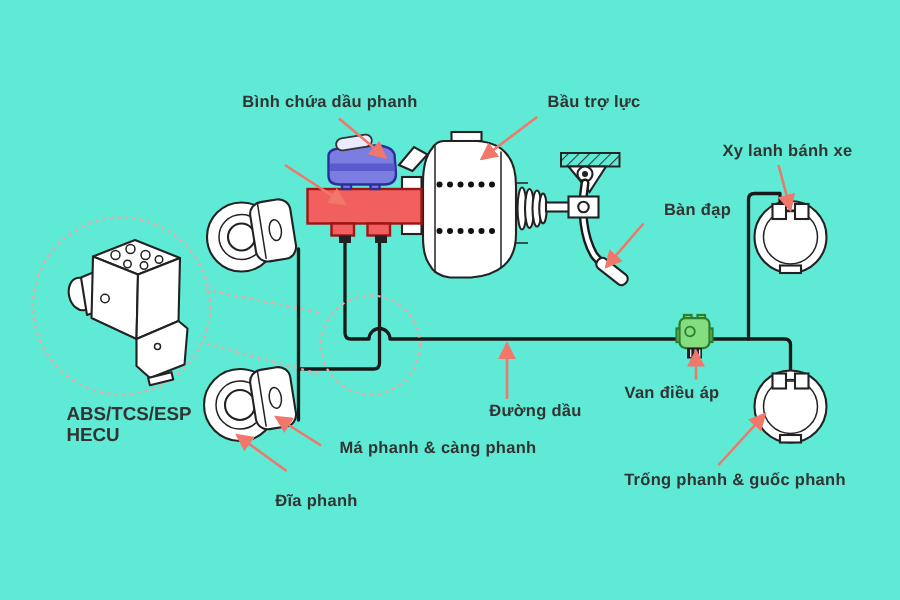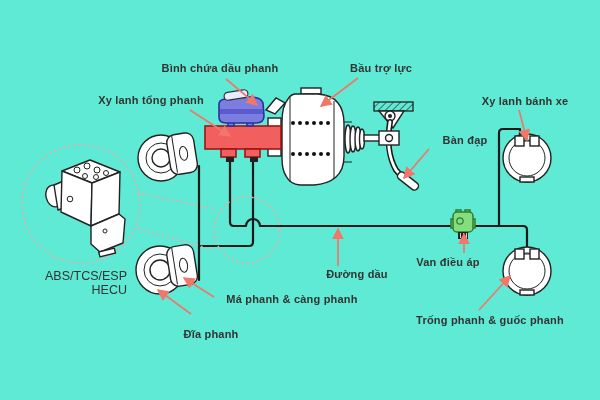--- a/index.html
+++ b/index.html
@@ -8,21 +8,21 @@
     font-family:"Liberation Sans",sans-serif;
   }
   .stage svg{position:absolute;left:0;top:0;}
   .lbl{
     position:absolute;transform:translateX(-50%);
     font-size:11px;font-weight:bold;color:var(--label_text,#333333);
     white-space:nowrap;letter-spacing:.2px;
   }
   .abs-lbl{
     position:absolute;transform:translateX(-50%);
-    font-size:12.5px;font-weight:normal;line-height:14px;text-align:right;
+    font-size:12.5px;font-weight:bold;line-height:14px;text-align:left;
     color:var(--label_text,#333333);white-space:nowrap;
   }
   .pipe{stroke:var(--line_black,#1a1a1a);stroke-width:2.2;fill:none;stroke-linejoin:round;stroke-linecap:round;}
   .part{fill:#ffffff;stroke:#222222;stroke-width:1.4;}
   .thin{fill:none;stroke:#222222;stroke-width:1;}
   .callout{fill:none;stroke:var(--callout_pink,#f2a4a4);stroke-width:1.5;stroke-dasharray:2 3;}
   .leader{stroke:var(--leader_red,#f0776a);stroke-width:1.7;fill:none;}
   #arrowhead path{fill:var(--leader_red,#f0776a);}
   .res{fill:var(--reservoir_blue,#7b7de0);stroke:var(--reservoir_dark,#2e2e99);stroke-width:1.6;}
   .resband{fill:var(--reservoir_band,#5b5bce);stroke:none;}
@@ -202,22 +202,21 @@
       <line class="leader" x1="429" y1="149" x2="404" y2="178" marker-end="url(#arrowhead)"></line>
       <line class="leader" x1="464" y1="253" x2="464" y2="234" marker-end="url(#arrowhead)"></line>
       <line class="leader" x1="338" y1="266" x2="338" y2="229" marker-end="url(#arrowhead)"></line>
       <line class="leader" x1="479" y1="310" x2="510" y2="276" marker-end="url(#arrowhead)"></line>
       <line class="leader" x1="214" y1="297" x2="184" y2="278" marker-end="url(#arrowhead)"></line>
       <line class="leader" x1="191" y1="314" x2="158" y2="290" marker-end="url(#arrowhead)"></line>
     </g>
   </svg>
 
   <div class="lbl" style="left:220px;top:62px;">Bình chứa dầu phanh</div>
-  <div class="lbl" style="left:151px;top:94px;">Xy lanh tổng phanh</div>
-  <div class="lbl" style="left:381px;top:62px;">Bầu trợ lực</div>
+  <div class="lbl" style="left:396px;top:62px;">Bầu trợ lực</div>
   <div class="lbl" style="left:525px;top:95px;">Xy lanh bánh xe</div>
   <div class="lbl" style="left:442px;top:134px;margin-left:23px;">Bàn đạp</div>
   <div class="lbl" style="left:448px;top:256px;">Van điều áp</div>
   <div class="lbl" style="left:357px;top:268px;">Đường dầu</div>
   <div class="lbl" style="left:490px;top:314px;text-align:right;">Trống phanh &amp; guốc phanh</div>
   <div class="lbl" style="left:292px;top:293px;">Má phanh &amp; càng phanh</div>
   <div class="lbl" style="left:211px;top:328px;">Đĩa phanh</div>
 
   <div class="abs-lbl" style="left:86px;top:269px;">
     <div>ABS/TCS/ESP</div>

